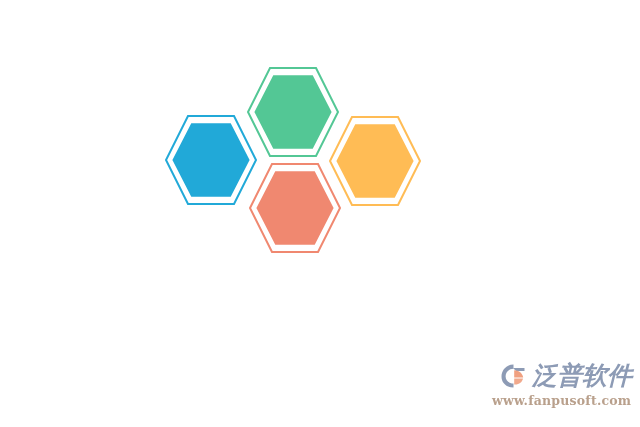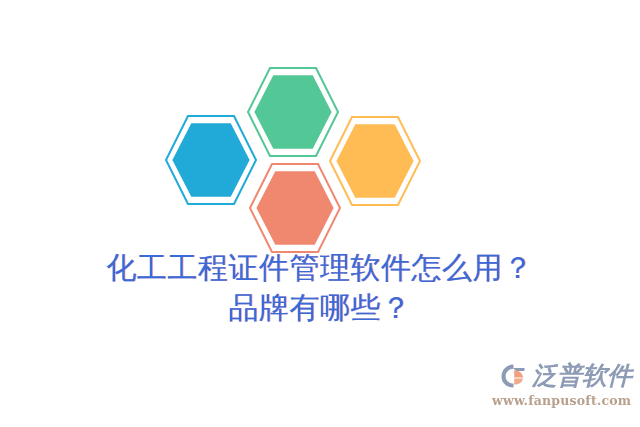--- a/index.html
+++ b/index.html
@@ -131,24 +131,20 @@
 
     <div class="hex-group" style="left:244px; top:158px;">
       <svg width="102" height="100" viewBox="0 0 102 100" aria-hidden="true">
         <polygon points="28,6 74,6 96,50 74,94 28,94 6,50" fill="none" stroke="#f08870" stroke-width="2"></polygon>
         <polygon points="30.5,12 71.5,12 91,50 71.5,88 30.5,88 11,50" fill="#f08870" stroke="#ffffff" stroke-width="2.6"></polygon>
       </svg>
     </div>
 
   </div>
 
-  <div id="title-block">
-    <div class="title-line">化工工程证件管理软件怎么用？</div>
-    <div class="title-line">品牌有哪些？</div>
-  </div>
 
   <div id="logo">
     <div id="logo-row">
       <span id="logo-mark">
         <svg width="30" height="28" viewBox="0 0 30 28" aria-hidden="true">
 
           <path d="M14.5 2.5 C7.5 2.5 2.5 8 2.5 14.5 C2.5 21 7.5 25.5 14.5 25.5 L14.5 21.5 C9.8 21.5 6.6 18.6 6.6 14.3 C6.6 10.2 9.8 6.8 14.5 6.8 Z" fill="#8d9bb5"></path>
           <path d="M14.0 6.0 L25.5 6.0 L25.5 9.0 L17.0 9.0 Z" fill="#8d9bb5"></path>
 
           <path d="M15.2 8.2 C20.0 8.2 23.6 11.3 24.2 15.6 L15.2 15.6 Z" fill="#f0a080"></path>

